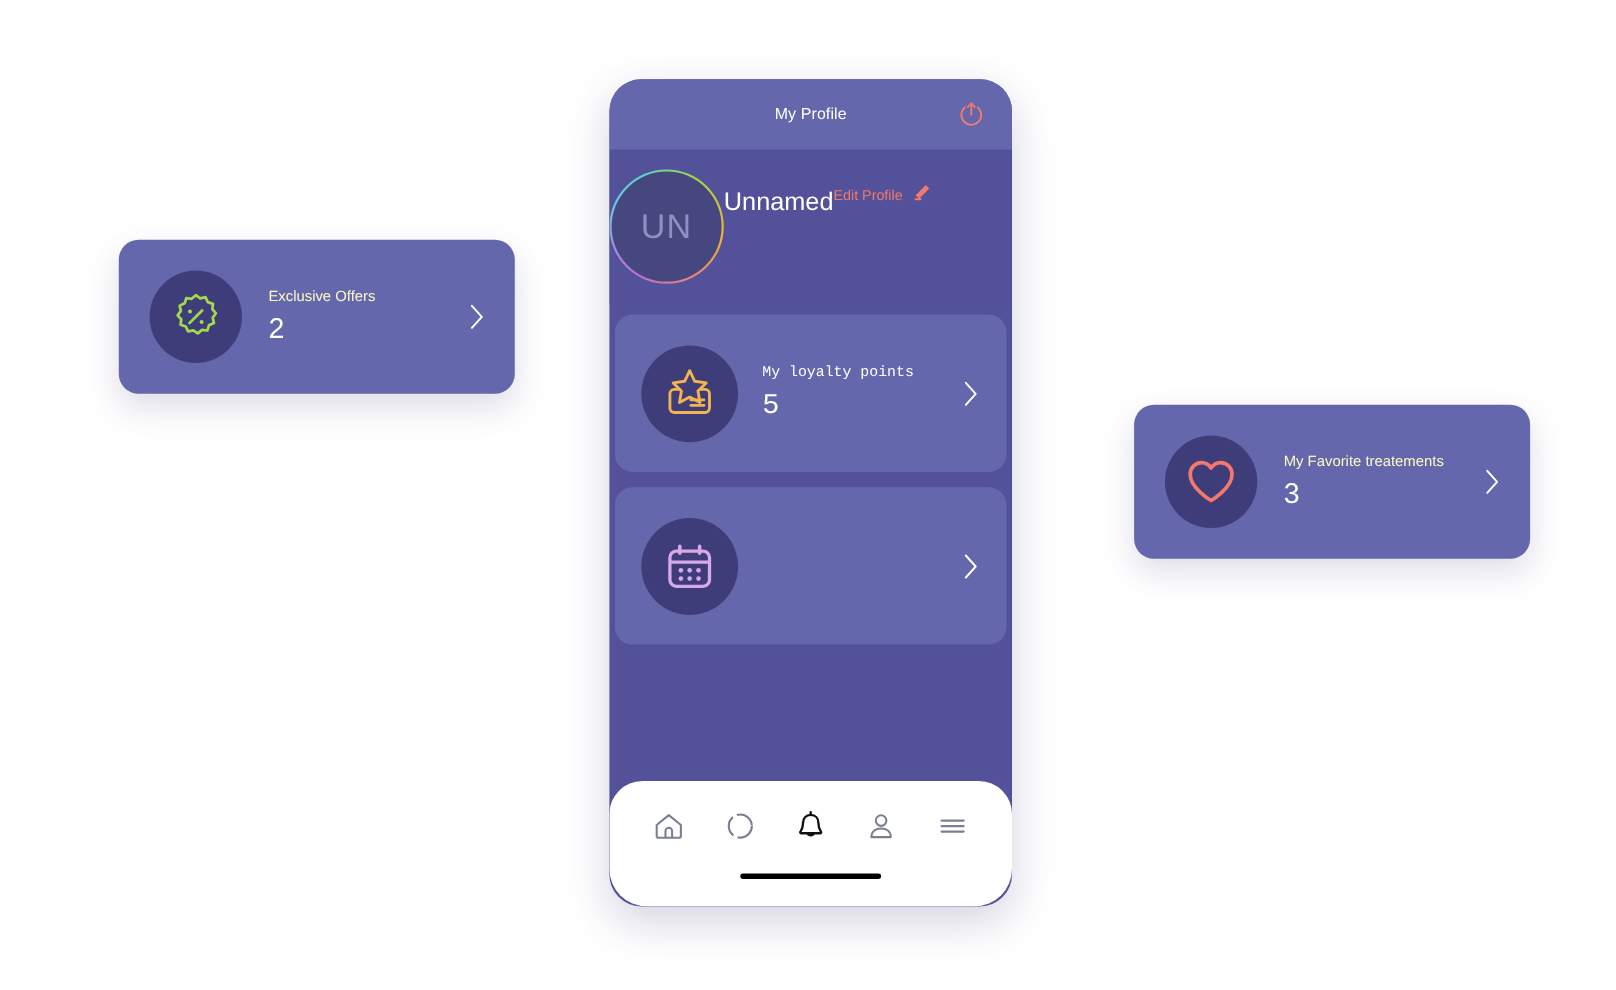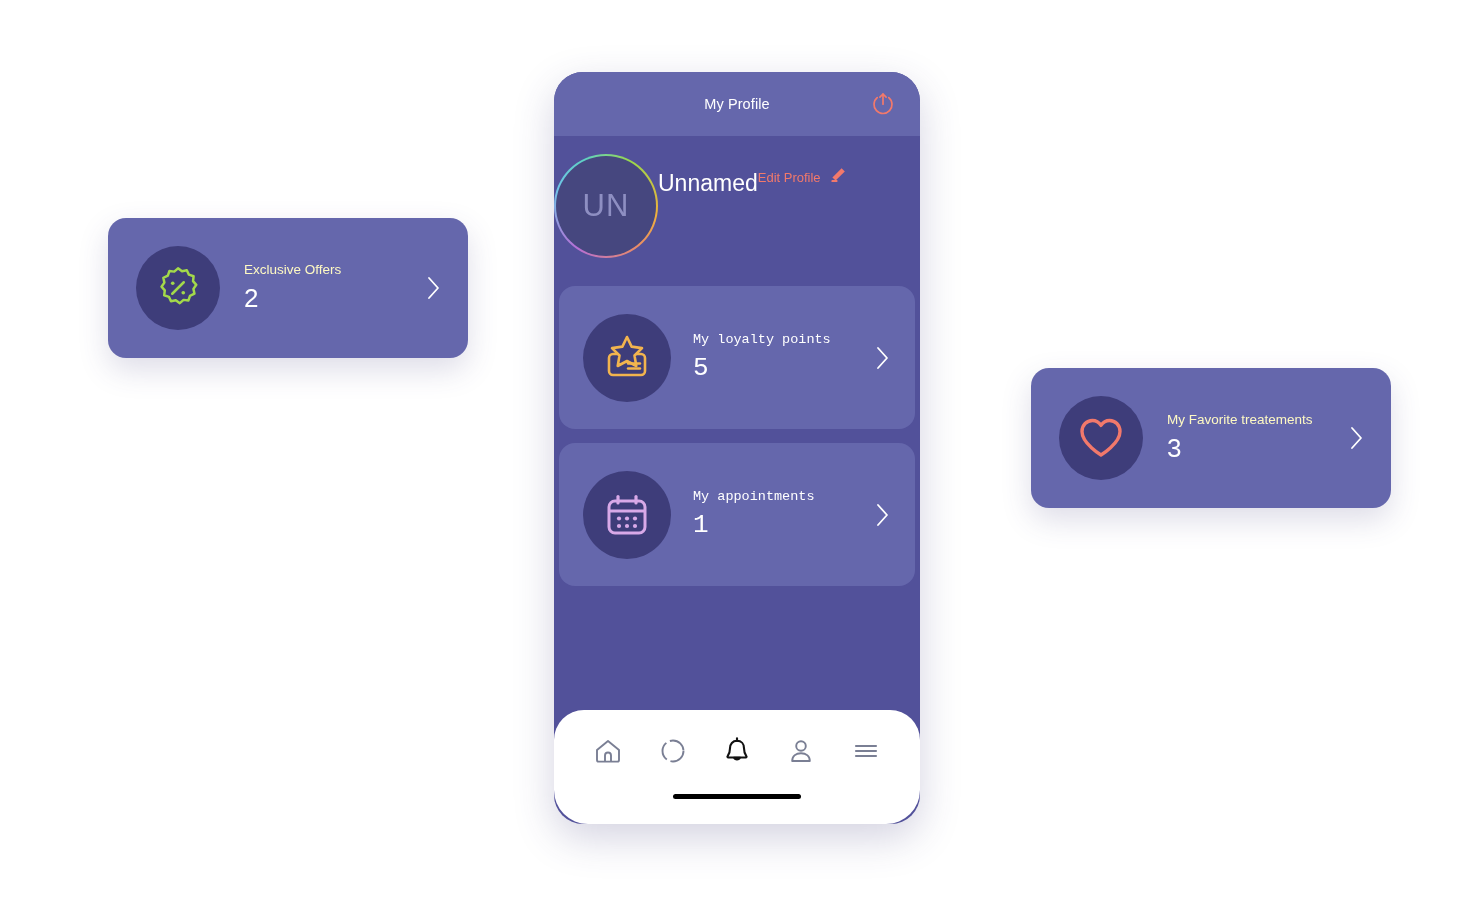--- a/index.html
+++ b/index.html
@@ -306,24 +306,20 @@
             <line x1="14" y1="4.5" x2="14" y2="11" stroke="#d8a9e8" stroke-width="3.2" stroke-linecap="round"></line>
             <line x1="32" y1="4.5" x2="32" y2="11" stroke="#d8a9e8" stroke-width="3.2" stroke-linecap="round"></line>
             <circle cx="15" cy="26.5" r="2.1" fill="#d8a9e8"></circle>
             <circle cx="23" cy="26.5" r="2.1" fill="#d8a9e8"></circle>
             <circle cx="31" cy="26.5" r="2.1" fill="#d8a9e8"></circle>
             <circle cx="15" cy="34" r="2.1" fill="#d8a9e8"></circle>
             <circle cx="23" cy="34" r="2.1" fill="#d8a9e8"></circle>
             <circle cx="31" cy="34" r="2.1" fill="#d8a9e8"></circle>
           </svg>
         </div>
-        <div class="texts">
-          <span class="label">My appointments</span>
-          <span class="value">1</span>
-        </div>
         <span class="chev">
           <svg width="16" height="26" viewBox="0 0 16 26">
               <polyline points="3,3 12,13 3,23" fill="none" stroke="#ffffff" stroke-width="1.8" stroke-linecap="round" stroke-linejoin="round"></polyline>
             </svg>
         </span>
       </div>
 
     </div>
 
     <div class="bottom-sheet">

